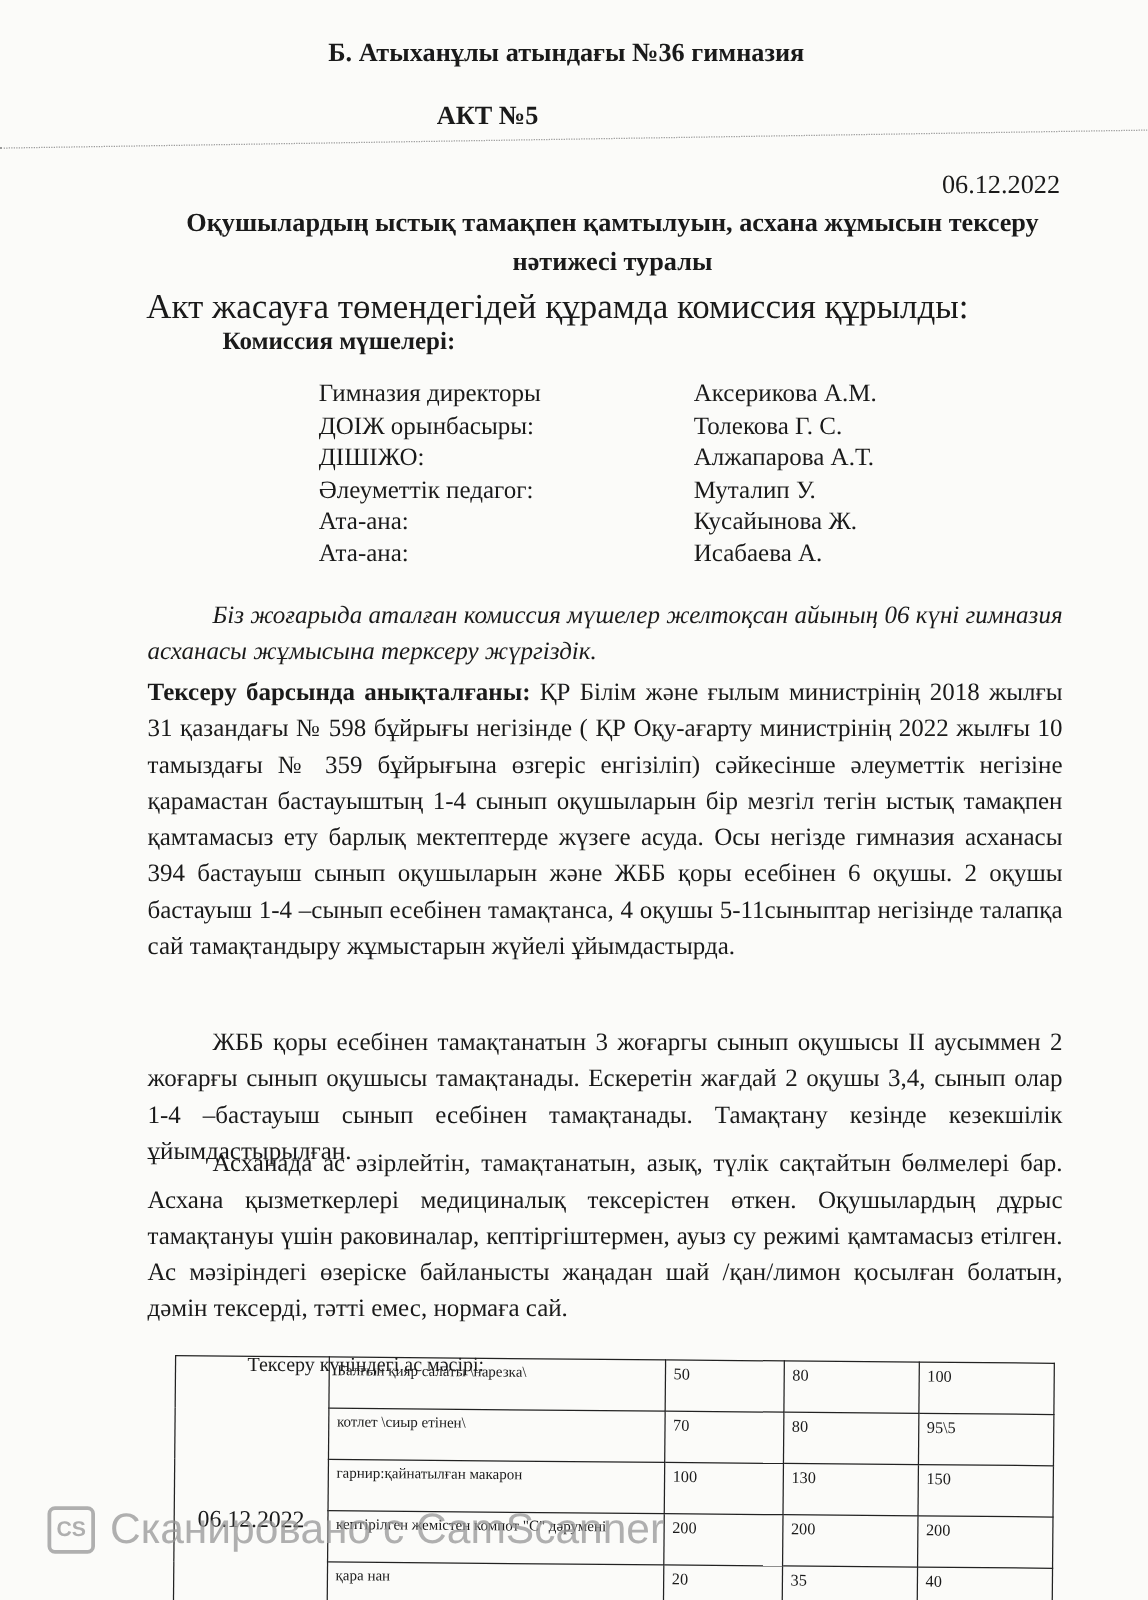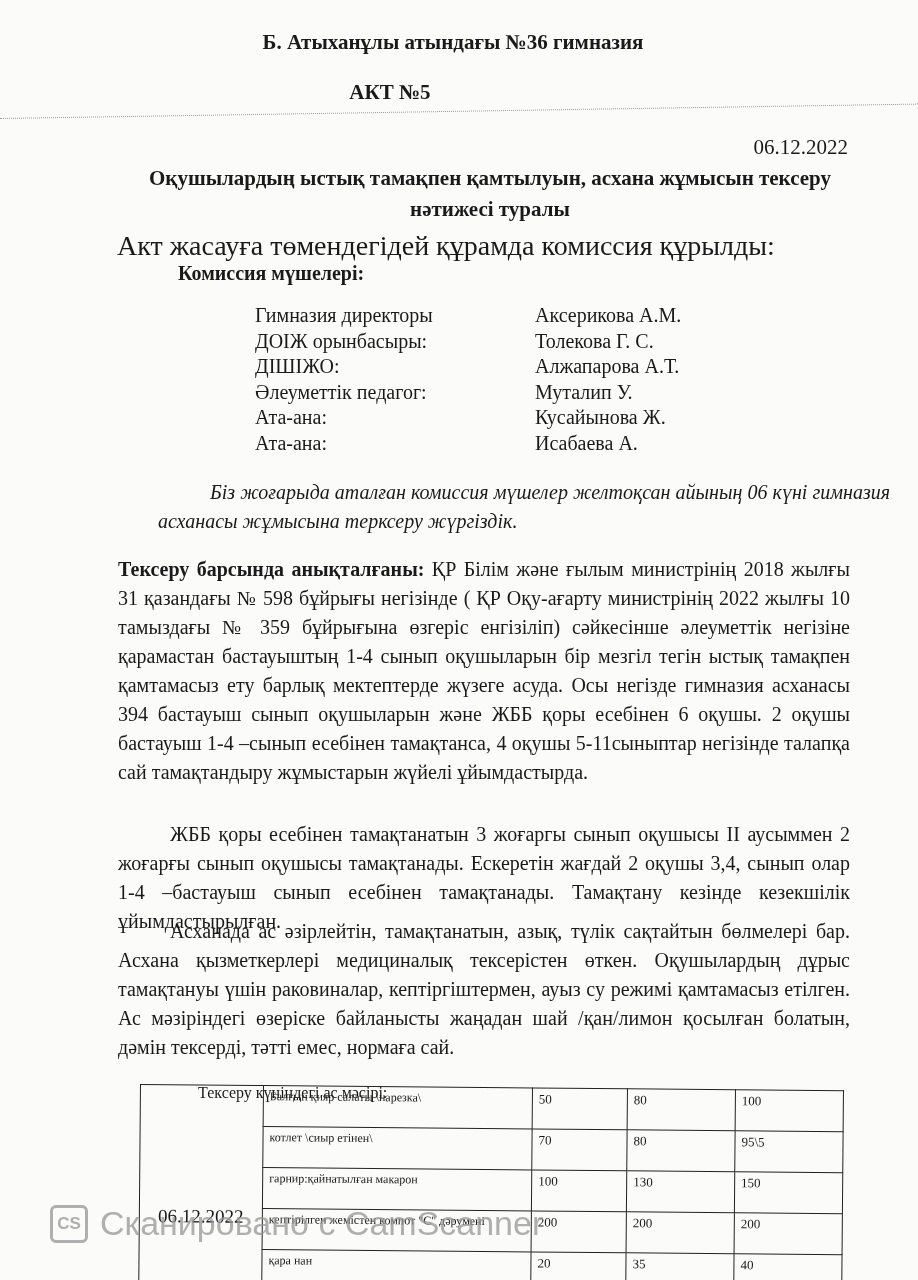--- a/index.html
+++ b/index.html
@@ -11,37 +11,37 @@
   }
   .abs { position: absolute; }
   .school { left: 0; width: 796px; top: 30px; text-align: center; font-weight: bold; font-size: 21px; padding-left: 110px; box-sizing: border-box; }
   .act-no { left: 0; width: 740px; top: 80px; text-align: center; font-weight: bold; font-size: 21px; padding-left: 40px; box-sizing: border-box; }
   .sep { left: 0; top: 118px; width: 918px; height: 0; border-top: 1px dotted #9a9a9a; transform: rotate(-0.9deg); transform-origin: left; }
   .date { right: 70px; top: 135px; font-size: 21px; }
   .title { left: 110px; width: 760px; top: 163px; text-align: center; font-weight: bold; font-size: 21px; line-height: 31px; }
   .intro { left: 117px; top: 230px; font-size: 28px; }
   .members-h { left: 178px; top: 262px; font-size: 20px; font-weight: bold; }
   .members { left: 255px; top: 303px; font-size: 20px; line-height: 25.5px; }
-  .members .row { display: flex; }
+  .members .row { display: flex; gap: 20px; }
   .members .role { width: 280px; }
   .para { left: 118px; width: 732px; font-size: 20px; line-height: 29px; text-align: justify; }
   .italic { font-style: italic; }
   .indent { text-indent: 52px; }
   .bold { font-weight: bold; }
   .menu-caption { left: 198px; top: 1084px; font-size: 16px; }
   table.menu {
     position: absolute; left: 140px; top: 1084px; border-collapse: collapse;
     font-size: 13px; transform: rotate(0.5deg); transform-origin: left top;
   }
   table.menu td { border: 1.4px solid #222; vertical-align: top; padding: 3px 6px; height: 34px; }
   table.menu td.datecell { vertical-align: middle; text-align: center; font-size: 19px; width: 110px; padding-top: 60px; }
   table.menu td.dish { width: 256px; font-size: 12px; }
   table.menu td.num { width: 82px; }
   table.menu td.num.wide { width: 95px; }
-  .watermark { left: 38px; top: 1204px; display: flex; align-items: center; color: rgba(150,150,150,0.75); font-family: "Liberation Sans", "DejaVu Sans", sans-serif; font-size: 34px; margin-left: 12px; }
+  .watermark { left: 38px; top: 1204px; display: flex; align-items: center; color: rgba(150,150,150,0.75); font-family: "Liberation Sans", "DejaVu Sans", sans-serif; font-size: 34px; }
   .cs-logo { width: 38px; height: 38px; border: 3px solid rgba(150,150,150,0.75); border-radius: 6px; box-sizing: border-box; display: flex; align-items: center; justify-content: center; font-weight: bold; font-size: 17px; margin-right: 12px; }
 </style>
 </head>
 <body>
 
 <div class="abs school">Б. Атыханұлы атындағы №36 гимназия</div>
 <div class="abs act-no">АКТ №5</div>
 <div class="abs sep"></div>
 <div class="abs date">06.12.2022</div>
 <div class="abs title">Оқушылардың ыстық тамақпен қамтылуын, асхана жұмысын тексеру нәтижесі туралы</div>
@@ -68,23 +68,23 @@
   <div class="row">
       <span class="role">Ата-ана:</span>
       <span>Кусайынова Ж.</span>
     </div>
   <div class="row">
       <span class="role">Ата-ана:</span>
       <span>Исабаева А.</span>
     </div>
 </div>
 
-<div class="abs para italic indent" style="top:478px;margin-left:40px;">Біз жоғарыда аталған  комиссия мүшелер желтоқсан айының 06 күні гимназия асханасы жұмысына терксеру жүргіздік.</div>
+<div class="abs para italic indent" style="top:478px;">Біз жоғарыда аталған  комиссия мүшелер желтоқсан айының 06 күні гимназия асханасы жұмысына терксеру жүргіздік.</div>
 
-<div class="abs para" style="top:540px;margin-top:15px;">
+<div class="abs para" style="top:540px;">
   <span class="bold">Тексеру барсында анықталғаны:</span><span> ҚР Білім және ғылым министрінің 2018 жылғы 31 қазандағы № 598 бұйрығы негізінде ( ҚР Оқу-ағарту министрінің 2022 жылғы 10 тамыздағы № 359 бұйрығына өзгеріс енгізіліп) сәйкесінше әлеуметтік негізіне қарамастан бастауыштың 1-4 сынып оқушыларын бір мезгіл тегін ыстық тамақпен қамтамасыз ету барлық мектептерде жүзеге асуда. Осы негізде гимназия асханасы  394 бастауыш сынып оқушыларын және  ЖББ қоры есебінен 6 оқушы. 2 оқушы бастауыш 1-4 –сынып есебінен тамақтанса, 4 оқушы 5-11сыныптар негізінде талапқа сай тамақтандыру жұмыстарын жүйелі ұйымдастырда.</span>
 </div>
 
 <div class="abs para indent" style="top:820px;">ЖББ қоры есебінен тамақтанатын 3 жоғаргы сынып оқушысы ІІ аусыммен 2 жоғарғы сынып оқушысы тамақтанады. Ескеретін жағдай 2 оқушы 3,4, сынып олар 1-4 –бастауыш сынып есебінен тамақтанады. Тамақтану кезінде кезекшілік ұйымдастырылған.</div>
 <div class="abs para indent" style="top:917px;">Асханада ас әзірлейтін, тамақтанатын, азық, түлік сақтайтын бөлмелері бар. Асхана қызметкерлері медициналық тексерістен өткен. Оқушылардың дұрыс тамақтануы үшін раковиналар, кептіргіштермен, ауыз су режимі қамтамасыз етілген. Ас мәзіріндегі өзеріске байланысты жаңадан шай /қан/лимон қосылған болатын, дәмін тексерді, тәтті емес, нормаға сай.</div>
 
 <div class="abs menu-caption">Тексеру күніндегі ас мәсірі:</div>
 
 <table class="menu">
   <tbody>

